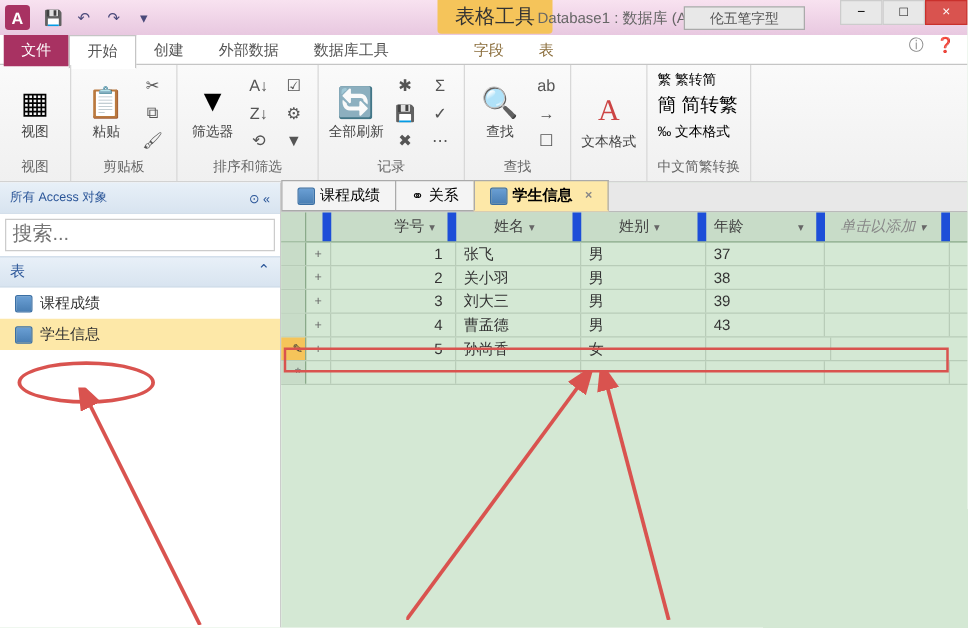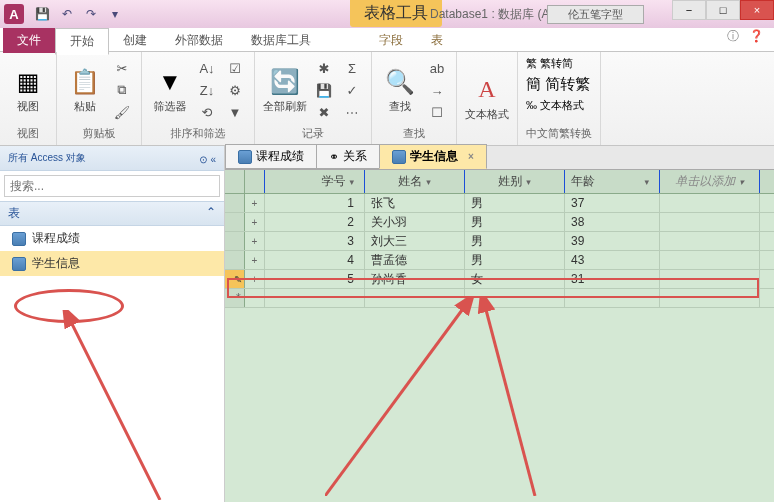--- a/index.html
+++ b/index.html
@@ -26,34 +26,34 @@
 .rg-body{flex:1;display:flex;align-items:center;gap:6px}
 .big-btn{display:flex;flex-direction:column;align-items:center;gap:2px;min-width:40px}
 .big-icon{width:32px;height:32px;display:flex;align-items:center;justify-content:center;font-size:24px}
 .big-lbl{font-size:11px;color:#444;text-align:center;line-height:1.2}
 .small-btns{display:flex;flex-direction:column;gap:2px}
 .small-btn{width:22px;height:20px;display:flex;align-items:center;justify-content:center;color:#555;font-size:13px}
 .workspace{display:flex;height:356px}
 .navpane{width:225px;background:#fff;border-right:1px solid #ccc;display:flex;flex-direction:column}
 .nav-hdr{background:linear-gradient(#e8f0f8,#d8e4f0);padding:5px 8px;display:flex;justify-content:space-between;align-items:flex-end;font-size:10px;color:#2a5598;border-bottom:1px solid #c5d5e5}
 .nav-search{padding:4px}
-.nav-search input{width:100%;padding:3px 5px;border:1px solid #ccc;font-size:12px}
+.nav-search input{width:100%;padding:3px 5px;border:1px solid #ccc;font-size:16px}
 .nav-section{background:linear-gradient(#e8f0f8,#d8e4f0);padding:3px 8px;font-size:12px;color:#2a5598;display:flex;justify-content:space-between;border-top:1px solid #c5d5e5;border-bottom:1px solid #c5d5e5}
 .nav-item{padding:4px 12px;display:flex;align-items:center;gap:6px;font-size:12px;color:#333}
 .nav-item.sel{background:#fde8a8}
 .tbl-icon{width:14px;height:14px;background:linear-gradient(#6a9fd4,#4a7fb4);border:1px solid #3a6fa4;border-radius:2px}
 .annotate-circle{position:absolute;border:3px solid #d9534f;border-radius:50%;width:110px;height:34px;left:14px;top:289px;pointer-events:none}
 .content{flex:1;background:#d4e8d4;position:relative}
 .doc-tabs{height:24px;background:#e8e8e8;border-bottom:1px solid #aaa;display:flex;align-items:flex-end}
 .doc-tab{padding:3px 12px;font-size:12px;border:1px solid #aaa;background:#f4f4f4;display:flex;align-items:center;gap:4px;margin-right:-1px}
 .doc-tab.active{background:#fde8a8;border-bottom:1px solid #fde8a8;font-weight:bold}
 .doc-tab .x{margin-left:6px;color:#888;font-size:10px}
 .grid{background:#d4e8d4}
 .grid-hdr{display:flex;background:#c8dcc8;border-bottom:1px solid #8aaa8a}
-.gh{border-right:1px solid #1d4ed8;padding:3px 6px;font-size:12px;color:#444;text-align:center;display:flex;align-items:center;justify-content:center;gap:4px}
+.gh{border-right:7px solid #1d4ed8;padding:3px 6px;font-size:12px;color:#444;text-align:center;display:flex;align-items:center;justify-content:center;gap:4px}
 .gh .dd{font-size:9px;color:#666}
 .grid-row{display:flex;border-bottom:1px solid #b8ccb8}
 .gc{border-right:1px solid #b8ccb8;padding:2px 6px;font-size:12px;color:#333;height:18px;display:flex;align-items:center}
 .rowsel{width:20px;background:#c8dcc8;border-right:1px solid #8aaa8a}
 .expand{width:20px;justify-content:center;color:#666;font-size:10px}
 .c-id{width:100px;justify-content:flex-end;padding-right:10px}
 .c-name{width:100px}
 .c-sex{width:100px}
 .c-age{width:95px;justify-content:space-between;padding-right:10px}
 .c-add{width:100px;color:#888;font-style:italic}
@@ -291,21 +291,20 @@
             <div class="gc c-sex">男</div>
             <div class="gc c-age">43</div>
             <div class="gc c-add"></div>
           </div>
           <div class="grid-row editing">
             <div class="gc rowsel"></div>
             <div class="gc expand">+</div>
             <div class="gc c-id">5</div>
             <div class="gc c-name">孙尚香</div>
             <div class="gc c-sex">女</div>
-            <div class="gc c-age">31</div>
             <div class="gc c-add"></div>
           </div>
           <div class="grid-row new">
             <div class="gc rowsel"></div>
             <div class="gc expand"></div>
             <div class="gc c-id"></div>
             <div class="gc c-name"></div>
             <div class="gc c-sex"></div>
             <div class="gc c-age"></div>
             <div class="gc c-add"></div>

